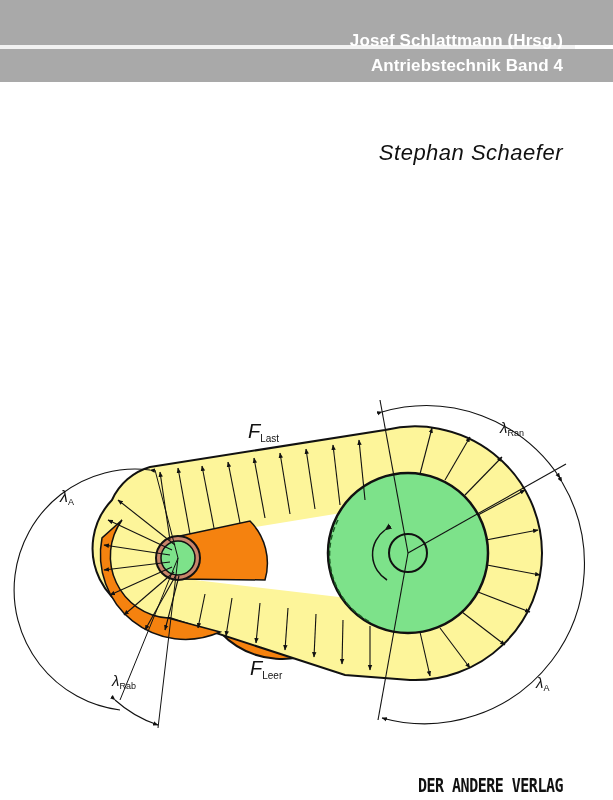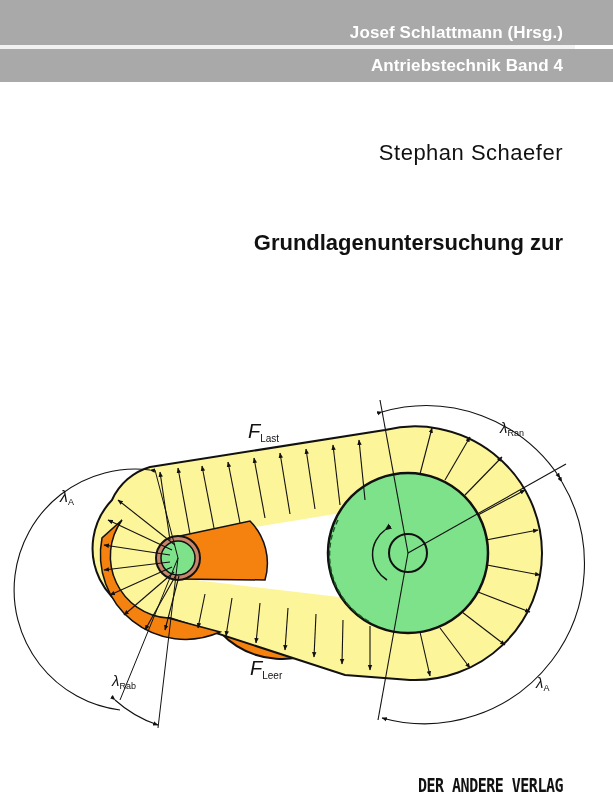--- a/index.html
+++ b/index.html
@@ -2,41 +2,40 @@
 <html><head>
 <meta charset="utf-8">
 <style>
   html, body { margin:0; padding:0; background:#fff; }
   body { width:613px; height:800px; position:relative; overflow:hidden; font-family:"Liberation Sans", sans-serif; }
   .band { position:absolute; left:0; width:613px; background:#a9a9a9; }
   .band1 { top:0; height:45px; }
   .band2 { top:49px; height:33px; }
   .rule { position:absolute; left:0; width:575px; top:45px; height:4px; background:#f2f2f2; }
   .band-text { position:absolute; right:50px; color:#fff; font-weight:bold; font-size:17px; letter-spacing:0.1px; }
-  .editor { top:23px;text-align:center; }
+  .editor { top:31px;text-align:center; }
   .series { top:56px; }
-  .author { position:absolute; right:50px; top:140px; font-size:22px; color:#111; letter-spacing:0.5px; }
+  .author { position:absolute; right:50px; top:140px; font-size:22px; color:#111; letter-spacing:0.5px;font-style:italic; }
   .title { position:absolute; right:50px; top:228px; text-align:right; font-size:22px; font-weight:bold; color:#111; line-height:29px; }
   .title div { white-space:nowrap; }
   svg.fig { position:absolute; left:0; top:360px; }
   .publisher { position:absolute; right:50px; top:777px; font-family:"DejaVu Sans Mono", monospace; font-weight:bold; font-size:15px; color:#111; letter-spacing:-0.5px; transform:scaleY(1.25); }
 </style>
 </head>
 <body>
 
 <div class="band band1"></div>
 <div class="rule"></div>
 <div class="band band2"></div>
 <div class="band-text editor">Josef Schlattmann (Hrsg.)</div>
 <div class="band-text series">Antriebstechnik Band 4</div>
 
 <div class="author">Stephan Schaefer</div>
 
 <div class="title">
-  <div>Grundlagenuntersuchung zur</div>
 </div>
 
 <svg class="fig" width="613" height="370" viewBox="0 360 613 370">
   <defs>
     <marker id="ah" viewBox="0 0 10 10" refX="9" refY="5" markerWidth="5" markerHeight="5" orient="auto">
       <path d="M0,1 L10,5 L0,9 z" fill="#111"></path>
     </marker>
   </defs>
 
   <g>

